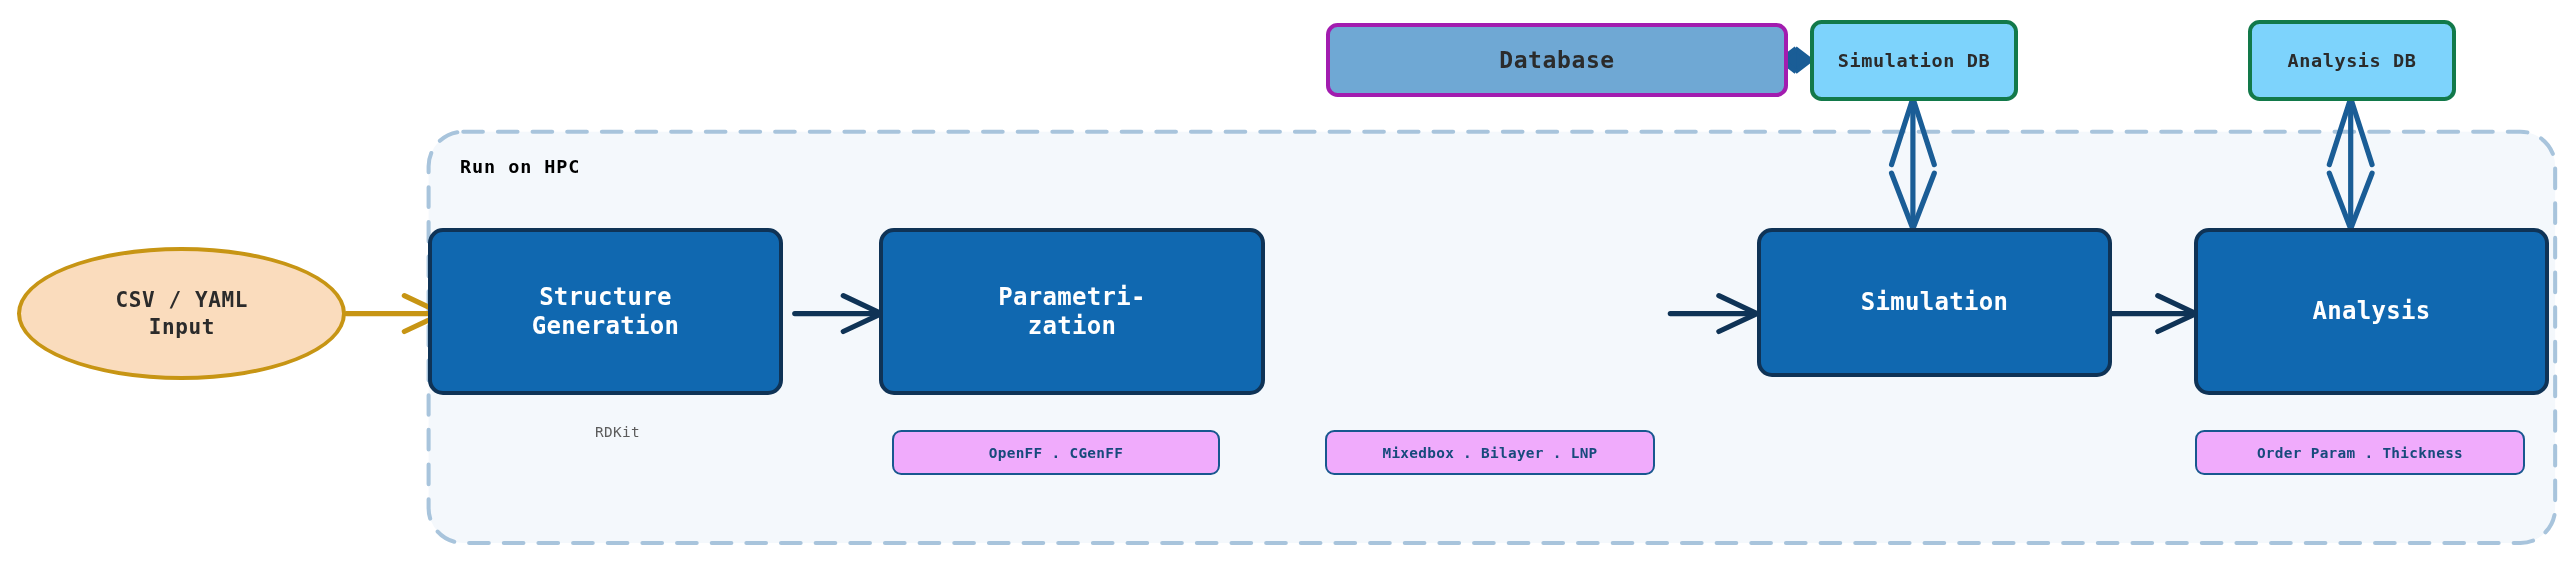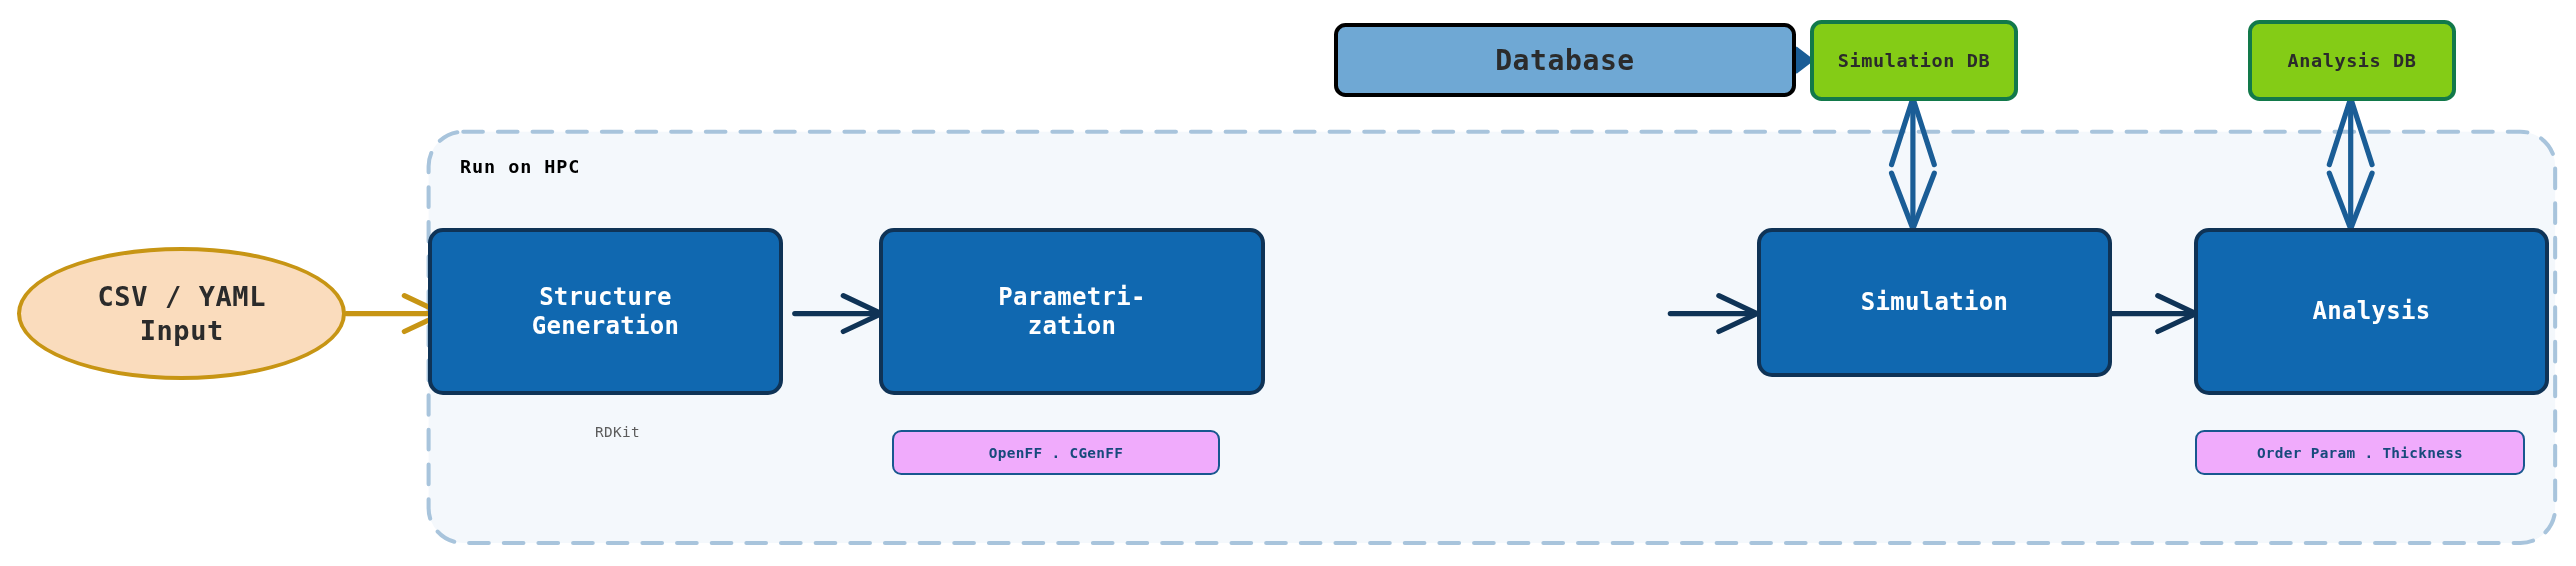--- a/index.html
+++ b/index.html
@@ -64,47 +64,46 @@
     font-size: 14.4px;
     font-weight: normal;
     letter-spacing: 0.3px;
     background: transparent;
     border: none;
   }
 
   
   .db-main {
     background: #6fa8d4;
-    border: 4px solid #000000;
+    border: 4px solid #a21caf;
     border-radius: 11.6px;
     color: #2b2b2b;
-    font-size: 28px;
+    font-size: 23px;
     font-weight: bold;
     letter-spacing: 0.6px;
-    margin-left: 8px;
   }
 
   
   .db-green {
-    background: #84cc16;
+    background: #7dd3fc;
     border: 4px solid #12794a;
     border-radius: 11.6px;
     color: #2b2b2b;
     font-size: 18.5px;
     font-weight: bold;
     letter-spacing: 0.6px;
   }
 
   
   .ellipse {
     background: #fadcbd;
     border: 4px solid #c79514;
     border-radius: 50%;
     color: #2b2b2b;
-    font-size: 27px;
+    font-size: 21px;
     font-weight: bold;
     line-height: 1.25;
     letter-spacing: 0.6px;
   }
 
   
   .group-label {
     position: absolute;
     color: #000000;
     font-size: 18.5px;
@@ -195,20 +194,23 @@
   </div>
 
   <div class="node proc" style="left:879px; top:228px; width:386px; height:167px; flex-direction:column;">
     <span class="nowrap">Parametri-</span>
     <span class="nowrap">zation</span>
   </div>
   <div class="node pill" style="left:892px; top:430px; width:328px; height:45px;">
     <span class="nowrap">OpenFF . CGenFF</span>
   </div>
 
+  <div class="node pill" style="left:1325px; top:430px; width:330px; height:45px;">
+    <span class="nowrap">Mixedbox . Bilayer . LNP</span>
+  </div>
 
   <div class="node proc" style="left:1757px; top:228px; width:355px; height:149px; flex-direction:column;">
     <span class="nowrap">Simulation</span>
     <span class="nowrap"></span>
   </div>
 
   <div class="node proc" style="left:2194px; top:228px; width:355px; height:167px; flex-direction:column;">
     <span class="nowrap">Analysis</span>
     <span class="nowrap"></span>
   </div>

